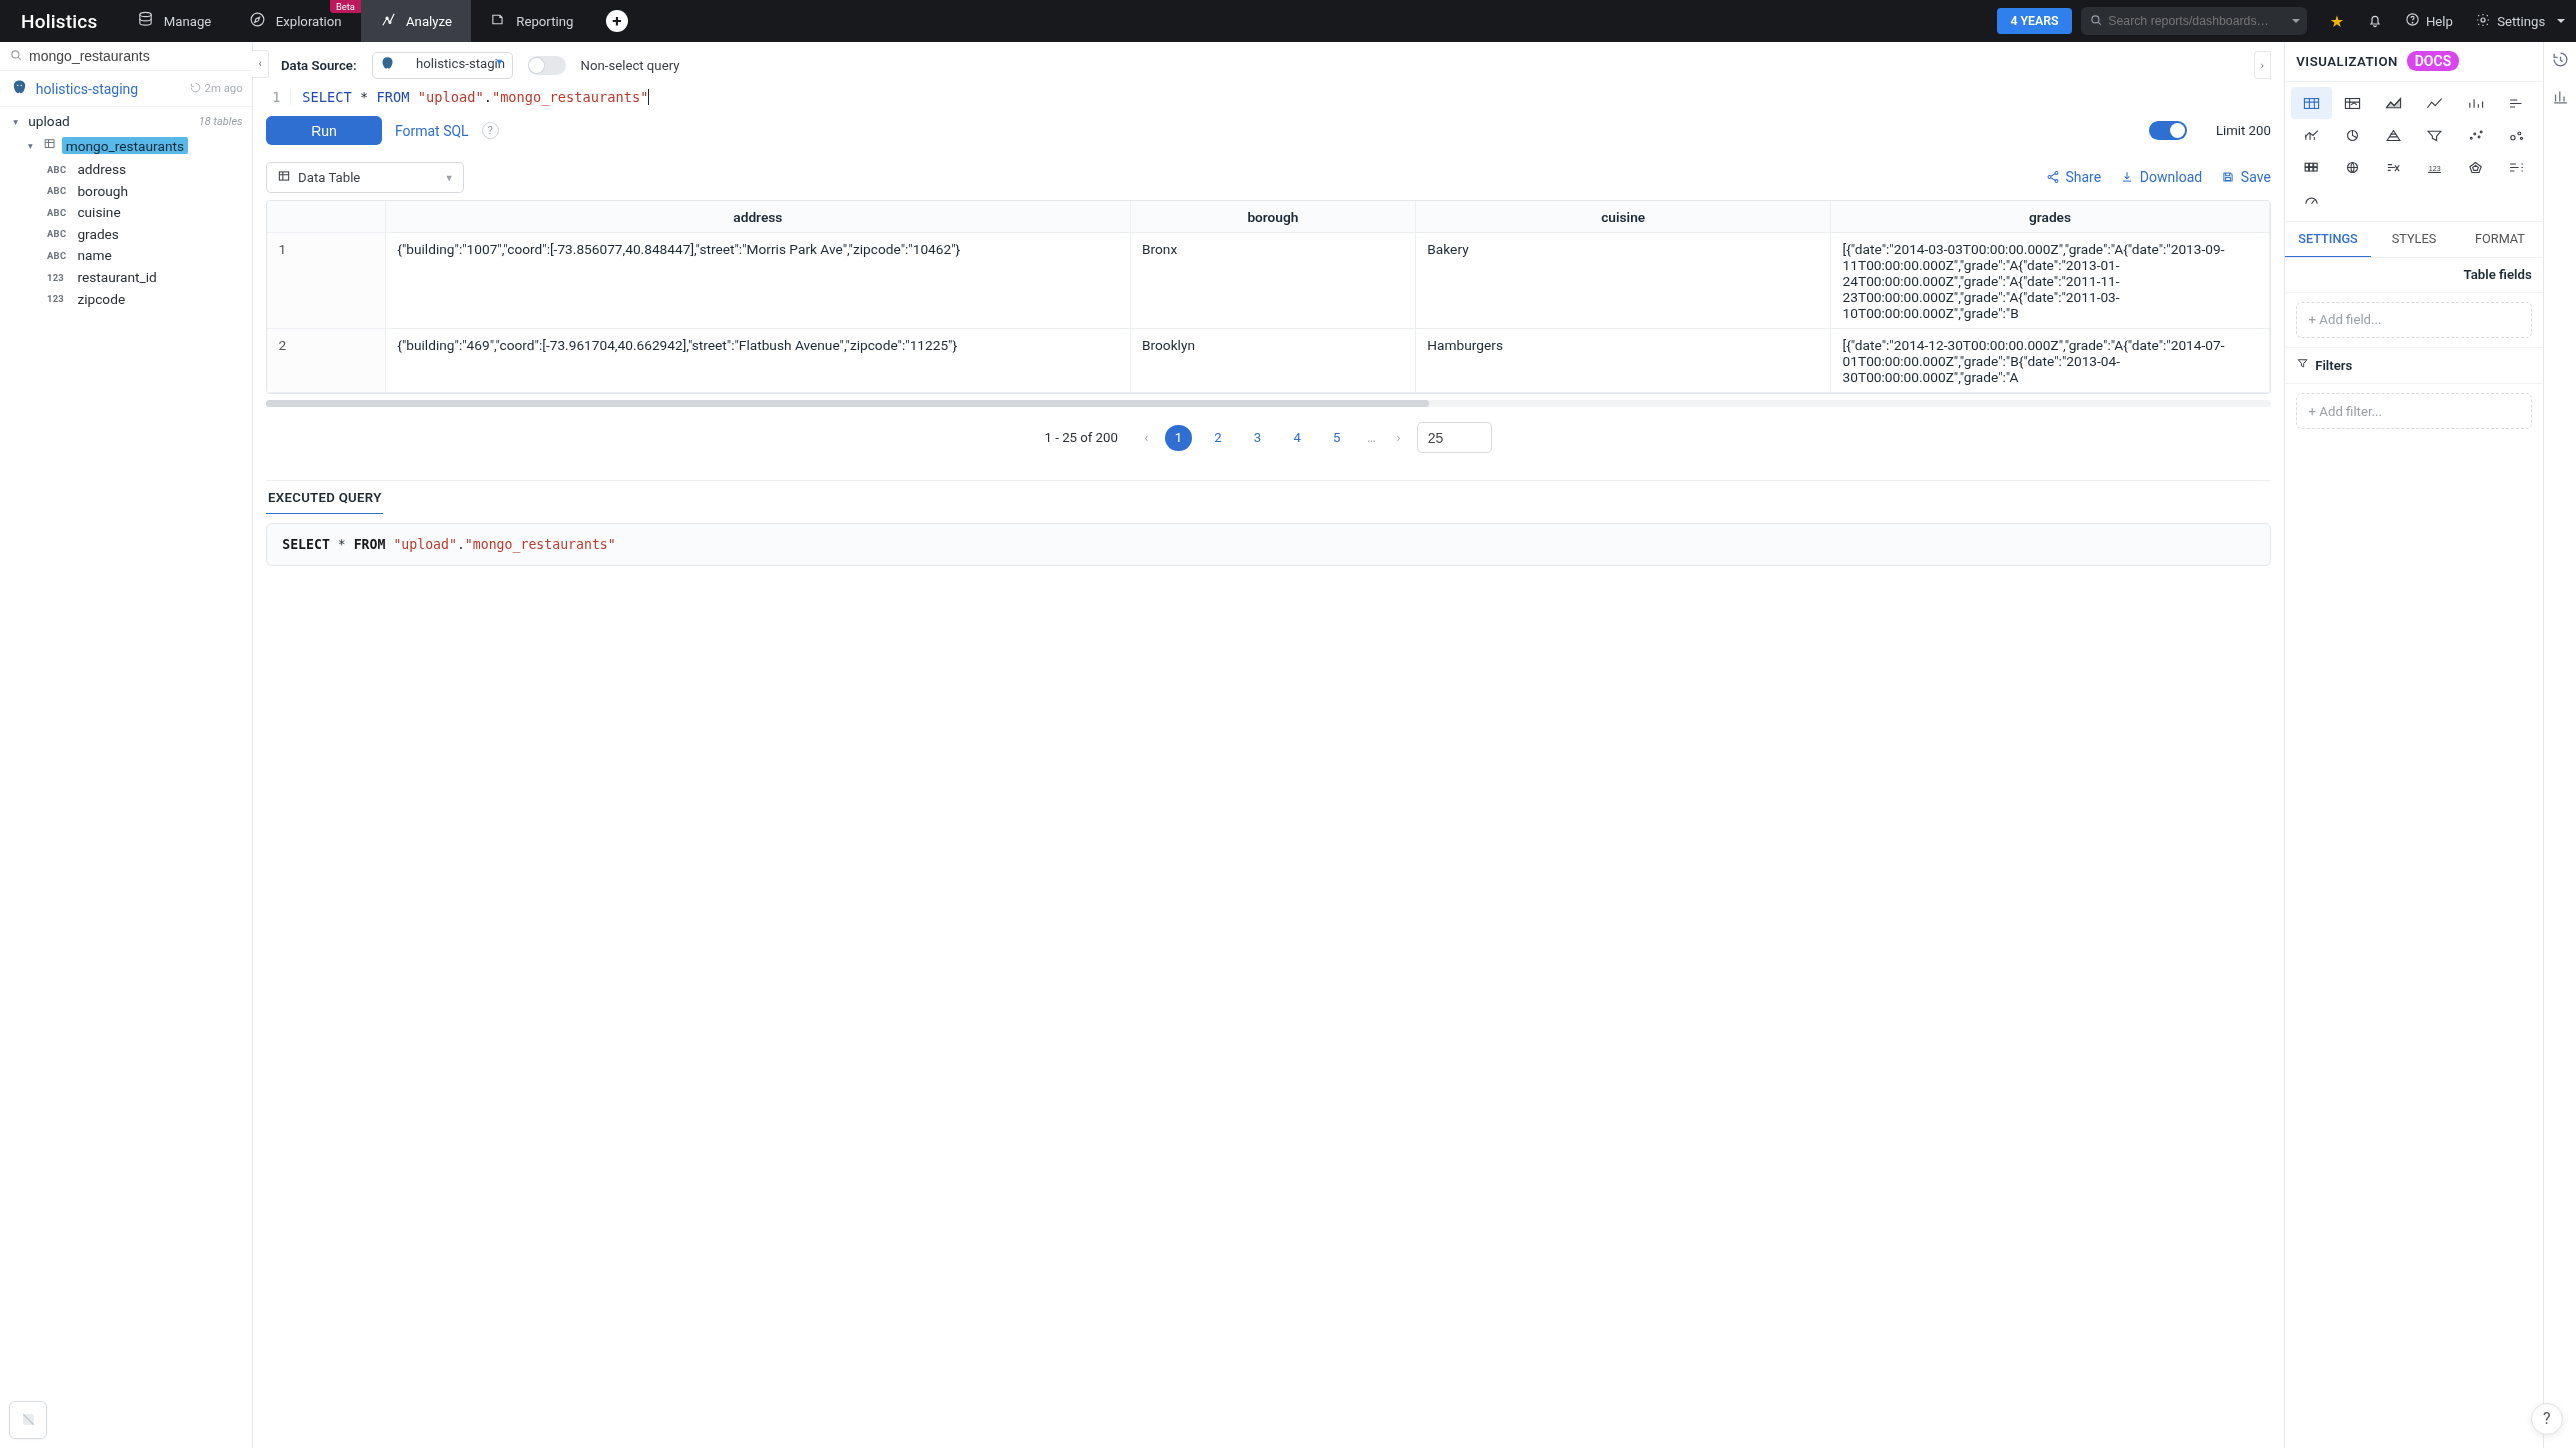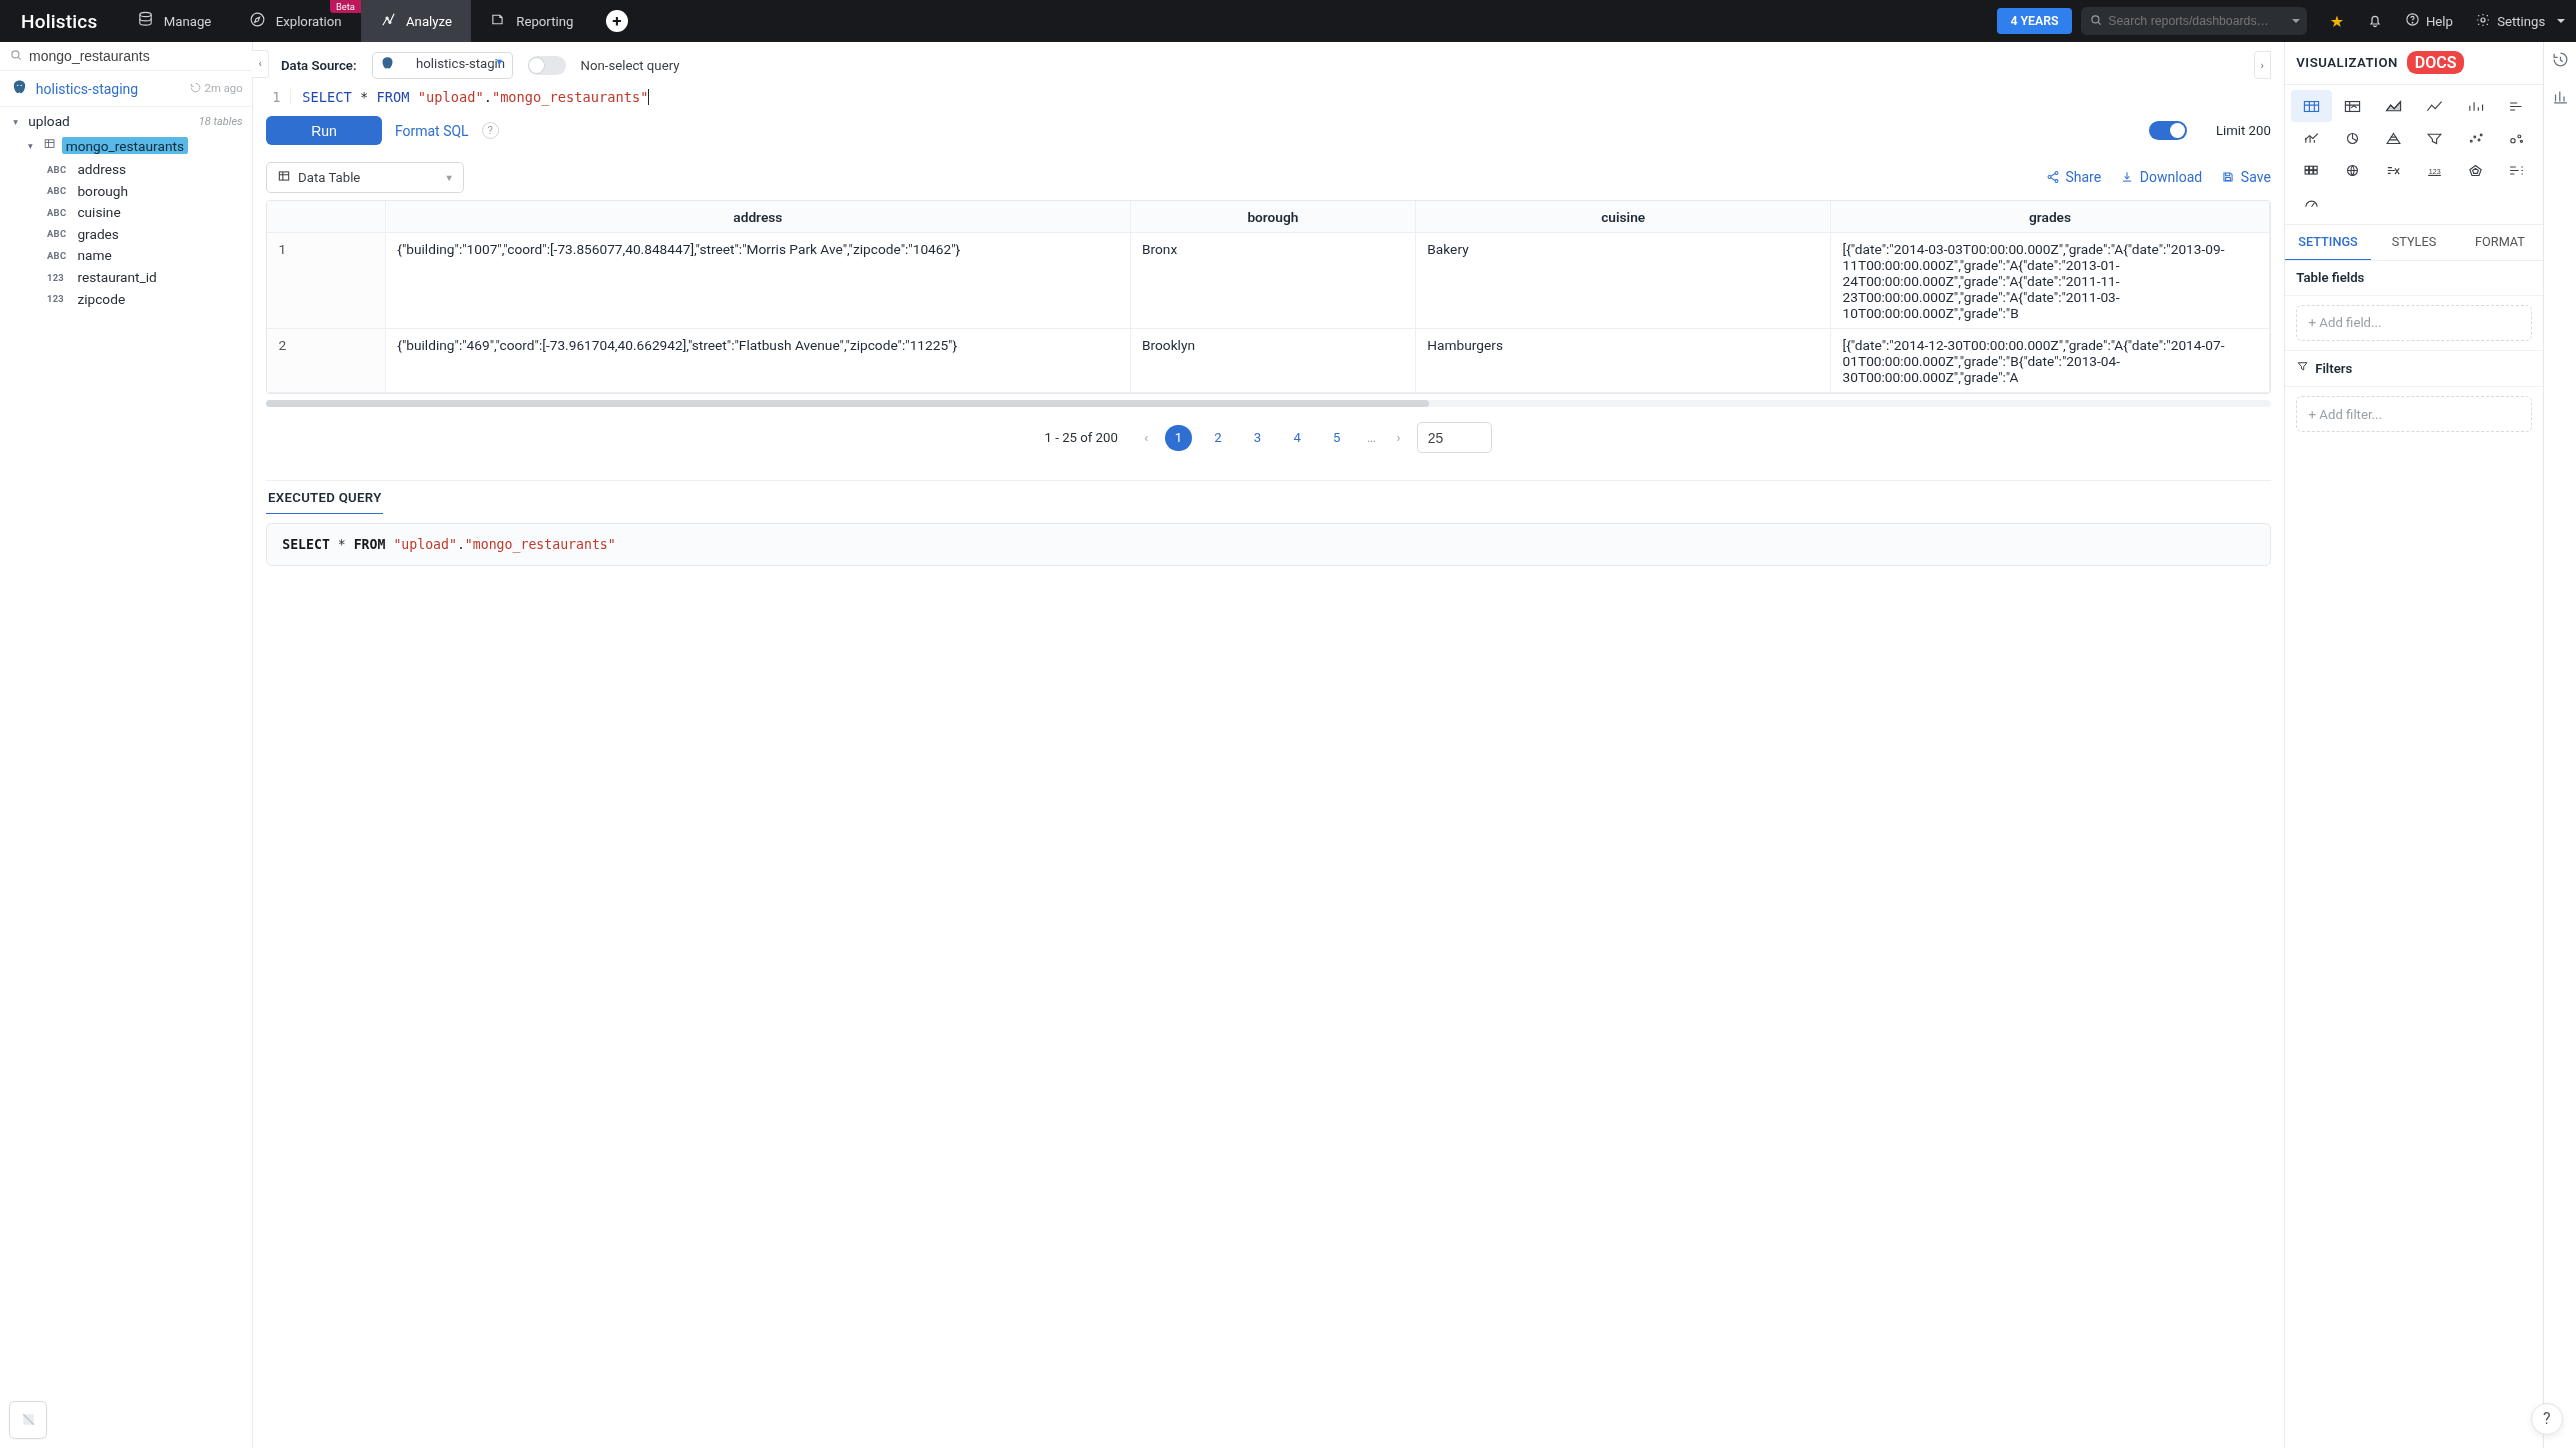--- a/index.html
+++ b/index.html
@@ -339,42 +339,42 @@
     border-left:0.9px solid #e5e7eb;
     display:flex; flex-direction:column;
   }
   .vis-header{
     display:flex; align-items:center; gap:9.4px;
     padding:9.4px 11.3px;
     border-bottom:0.9px solid #eceff3;
   }
   .vis-title{ font-weight:600; letter-spacing:0.5px; font-size:13.2px;}
   .docs-pill{
-    background:#ef4444; color:#fff; font-size:16px; font-weight:600;
+    background:#d946ef; color:#fff; font-size:14px; font-weight:600;
     padding:1.9px 7.5px; border-radius:9.4px;
   }
   .chart-grid{
     display:grid;
     grid-template-columns: repeat(6, 1fr);
     gap:0;
     padding:5.7px;
     border-bottom:0.9px solid #eceff3;
   }
   .ct{
     height:32px;
     display:flex; align-items:center; justify-content:center;
     color:#3b3f45; cursor:pointer;
     border-radius:3.8px;
   }
   .ct.active{ background:#e8f0fc; color:#2f6fd1;}
   .ct svg{ width:17px; height:15px; stroke:currentColor; fill:none; stroke-width:1.6;}
   .vis-tabs{ display:flex; border-bottom:0.9px solid #eceff3; }
   .vis-tab{ flex:1; text-align:center; padding:9.4px 0; color:#555; cursor:pointer; font-size:12.7px;}
   .vis-tab.active{ color:#2f6fd1; border-bottom:1.9px solid #2f6fd1; font-weight:500;}
-  .vis-section-title{ padding:9.4px 11.3px; font-weight:600; border-bottom:0.9px solid #f1f2f4;}
+  .vis-section-title{ padding:9.4px 11.3px; font-weight:600; border-bottom:0.9px solid #f1f2f4;text-align:right;}
   .add-slot{
     margin:9.4px 11.3px;
     border:0.9px dashed #d6dade; border-radius:5.7px;
     padding:9.4px 11.3px; color:#9aa0a6; cursor:pointer;
     font-size:13.2px;
   }
   .filters-title{ display:flex; align-items:center; gap:5.7px; padding:9.4px 11.3px; font-weight:600; border-top:0.9px solid #f1f2f4; border-bottom:0.9px solid #f1f2f4;}
 
   
   .rail{

